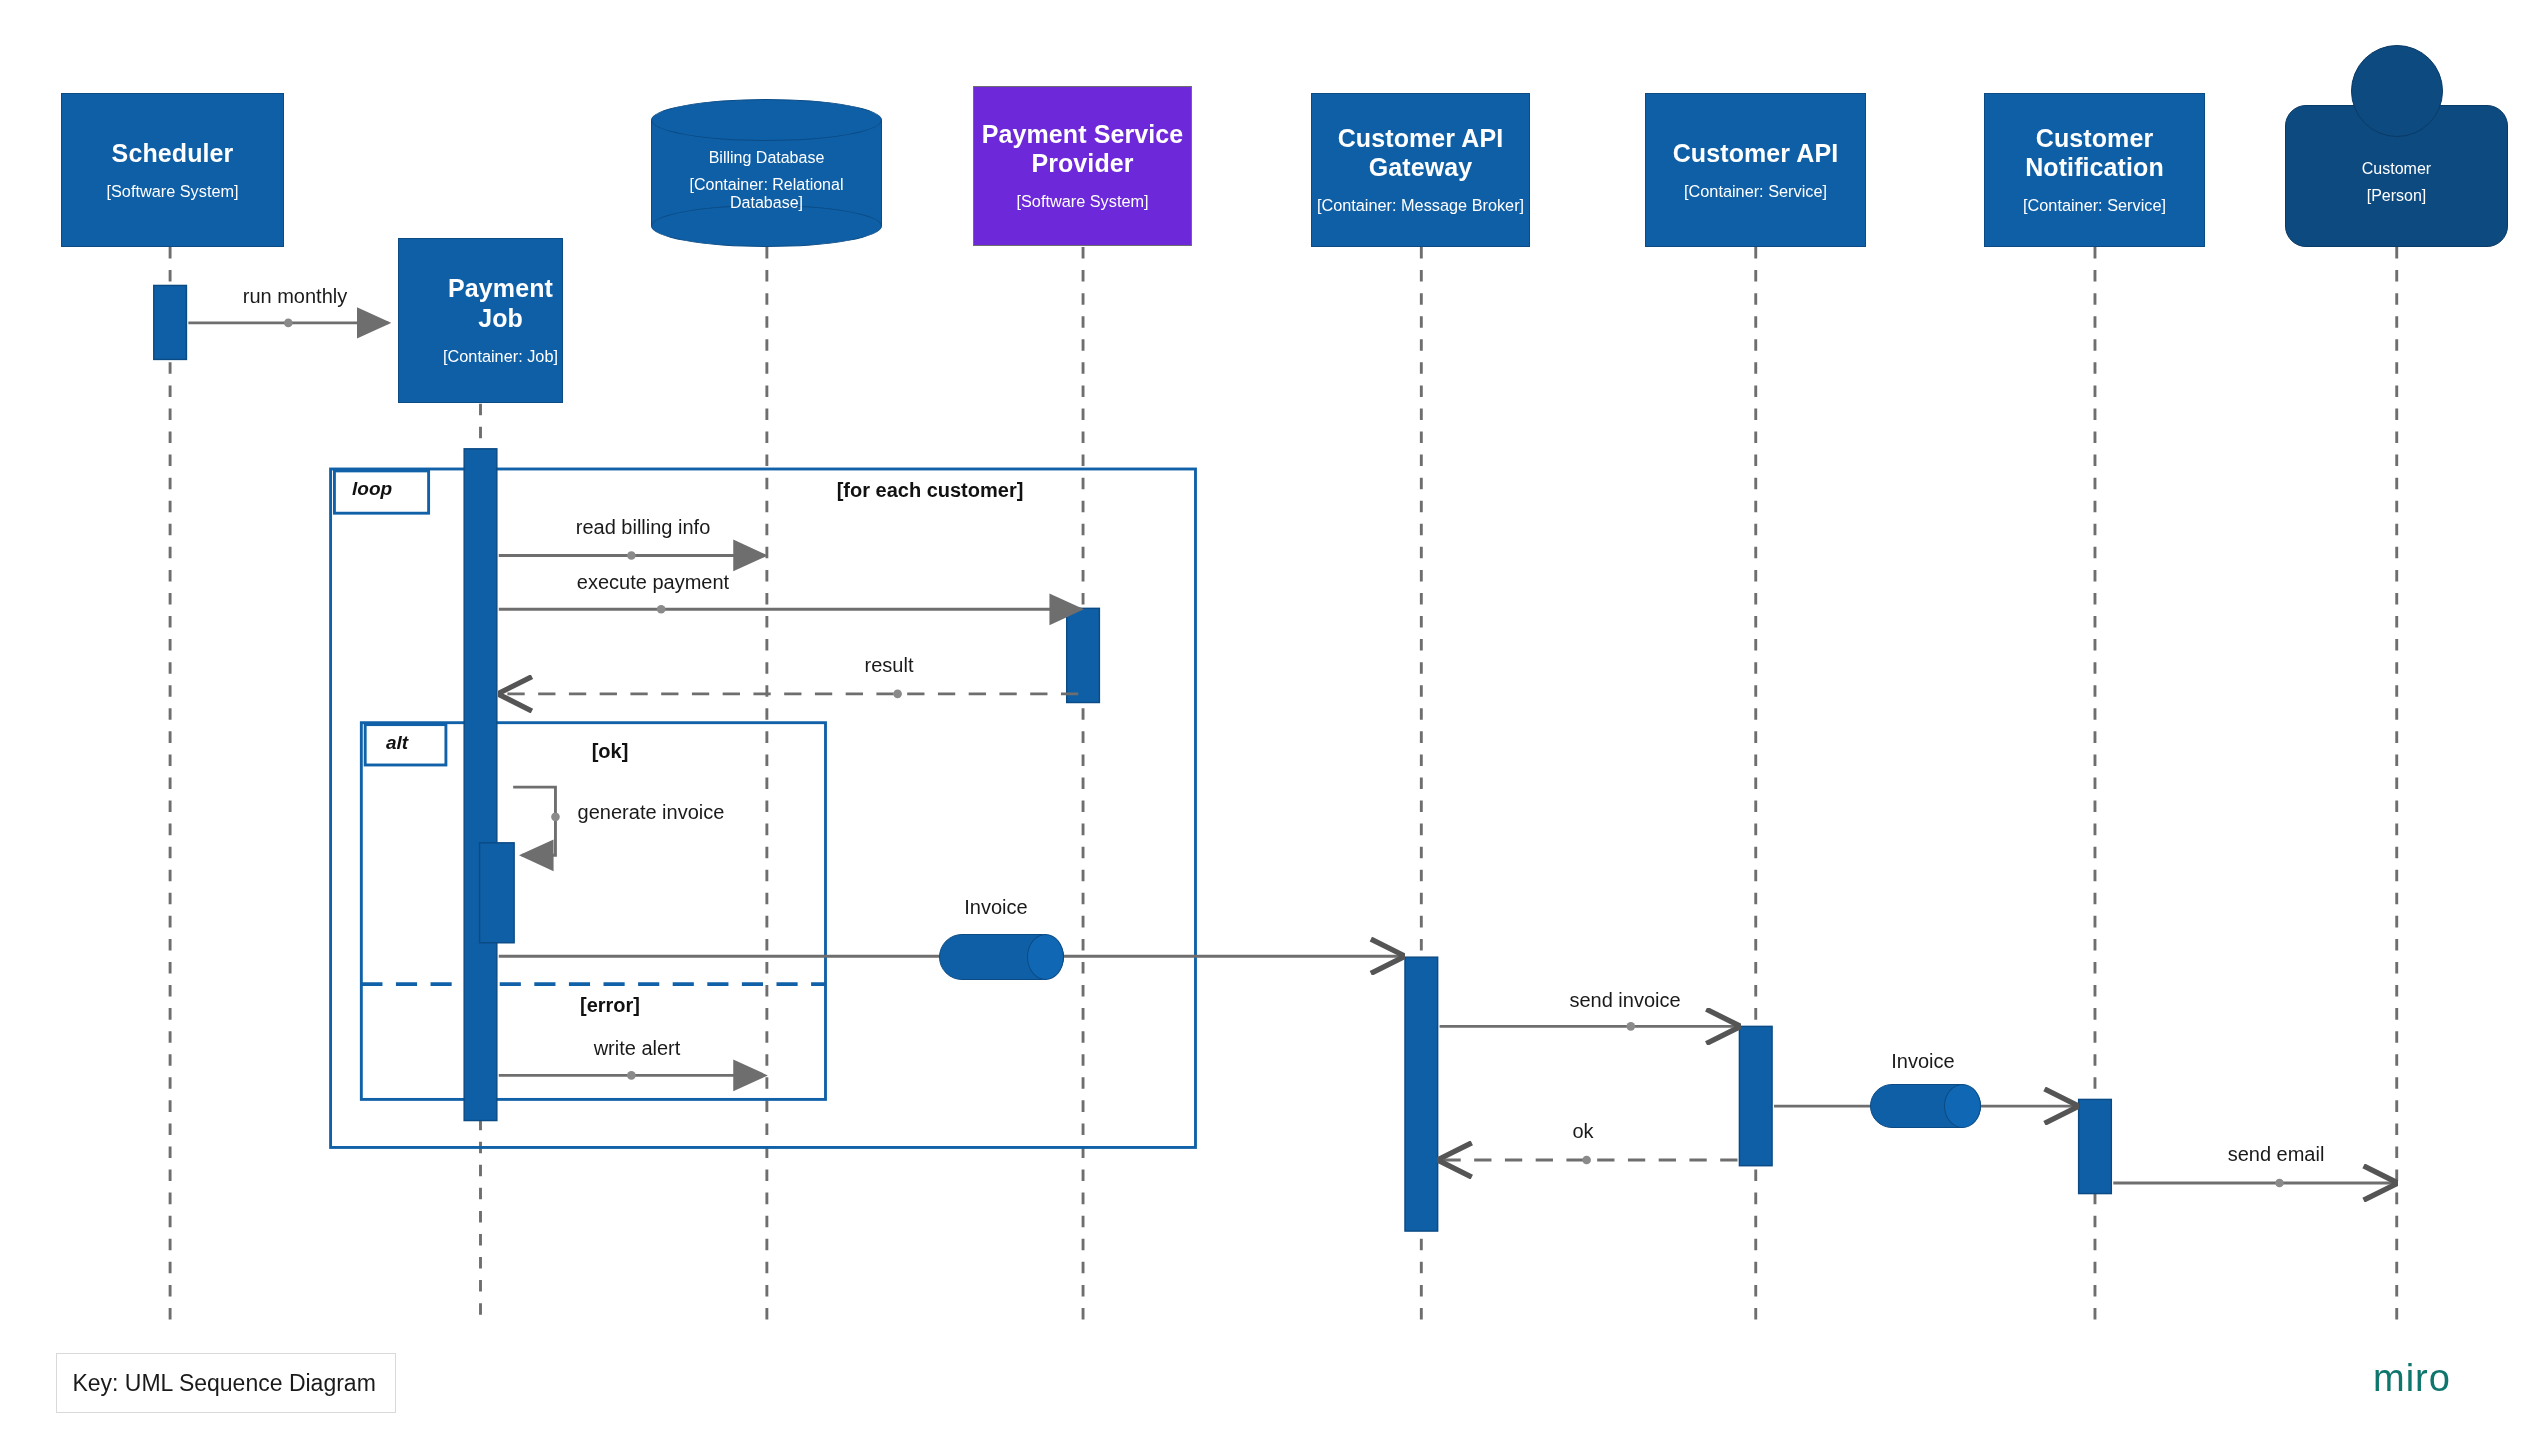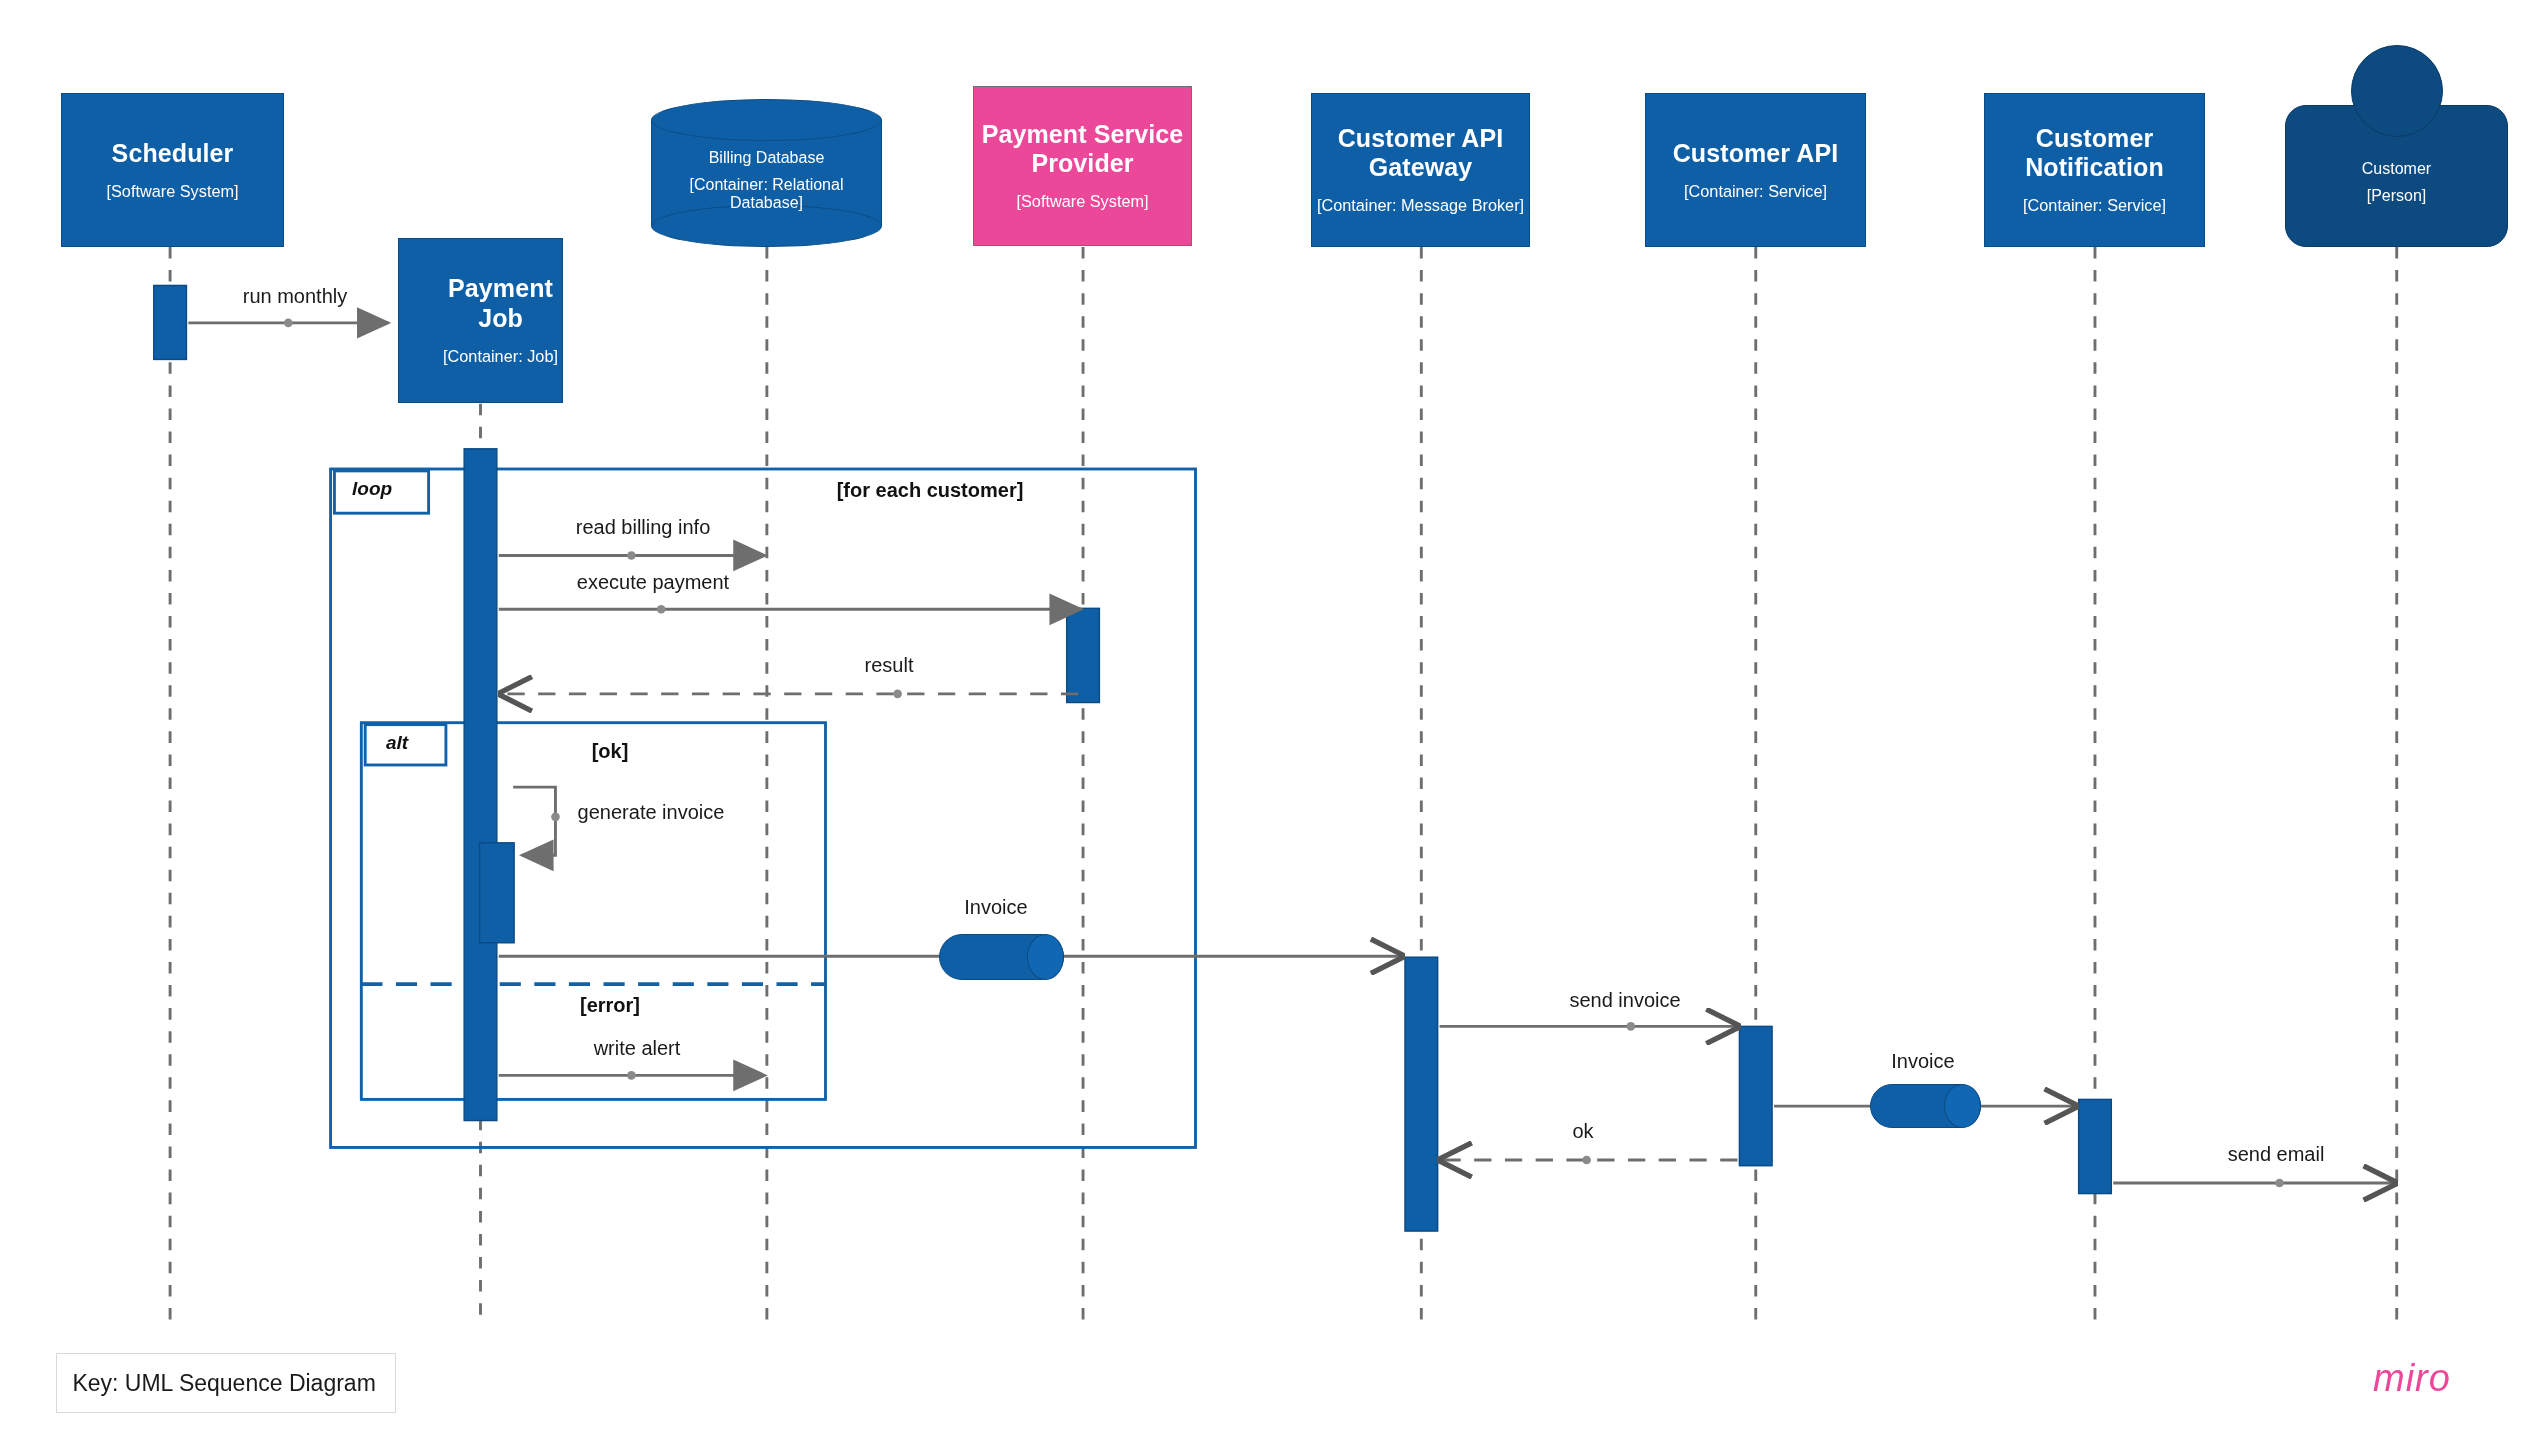--- a/index.html
+++ b/index.html
@@ -7,21 +7,21 @@
        font-family:"Liberation Sans","DejaVu Sans",sans-serif;}
   #stage{position:absolute;left:0;top:0;width:2538px;height:1037px;}
   svg#diagram{position:absolute;left:0;top:0;width:2538px;height:1455px;}
 
   
   .hdr{position:absolute;box-sizing:border-box;display:flex;flex-direction:column;
        align-items:center;justify-content:center;text-align:center;color:#ffffff;}
   .hdr .nm{font-weight:bold;font-size:25px;line-height:1.18;letter-spacing:0.1px;}
   .hdr .ty{font-size:16.3px;line-height:1.2;margin-top:13.5px;font-weight:normal;}
   .box-blue{background:#0F5FA6;border:1px solid #0B4B85;}
-  .box-gray{background:#ec4899;border:1px solid #6E6E6E;}
+  .box-gray{background:#6d28d9;border:1px solid #6E6E6E;}
 
   
   .db{position:absolute;}
   .db .body{position:absolute;left:0;right:0;top:21px;bottom:21px;background:#0F5FA6;
             border-left:1px solid #0B4B85;border-right:1px solid #0B4B85;}
   .db .top{position:absolute;left:0;top:0;width:100%;height:42px;background:#0F5FA6;
            border:1px solid #0B4B85;border-radius:50%;box-sizing:border-box;}
   .db .bot{position:absolute;left:0;bottom:0;width:100%;height:42px;background:#0F5FA6;
            border:1px solid #0B4B85;border-radius:50%;box-sizing:border-box;}
   .db .txt{position:absolute;left:0;right:0;top:29px;bottom:13.5px;display:flex;
@@ -54,22 +54,22 @@
            background:#0F5FA6;border:1px solid #0B4B85;border-radius:25px;
            box-sizing:border-box;}
   .tok .tcap{position:absolute;right:0;top:0;width:37px;height:100%;
              border:1px solid #0B4B85;border-radius:50%;box-sizing:border-box;
              background:#1068B5;}
 
   
   .keybox{position:absolute;box-sizing:border-box;background:#fff;
           border:1px solid #d9d9d9;display:flex;align-items:center;
           padding-left:15.4px;font-size:23px;color:#1a1a1a;}
-  .miro{position:absolute;font-size:38px;color:#ec4899;letter-spacing:1px;
-        font-weight:500;font-style:italic;}
+  .miro{position:absolute;font-size:38px;color:#0f766e;letter-spacing:1px;
+        font-weight:500;}
 </style>
 </head>
 <body>
 
 <div id="stage">
 
   <svg id="diagram" viewBox="0 0 2641 1514" xmlns="http://www.w3.org/2000/svg">
     <defs>
       <marker id="aFill" viewBox="0 0 12 12" refX="11" refY="6" markerWidth="12" markerHeight="12" orient="auto-start-reverse">
         <path d="M0,0.5 L12,6 L0,11.5 z" fill="#6E6E6E"></path>

